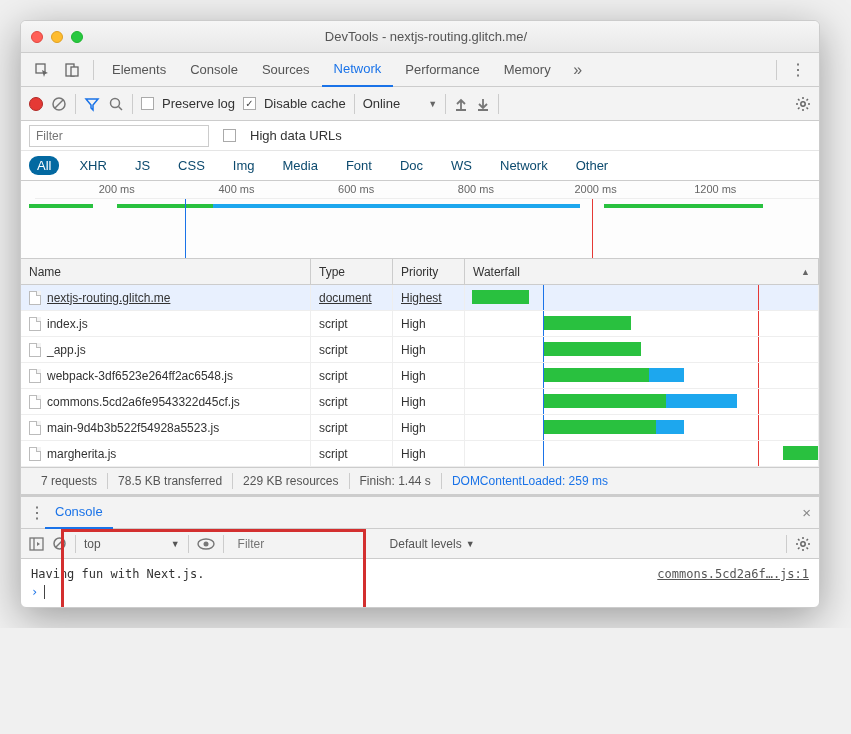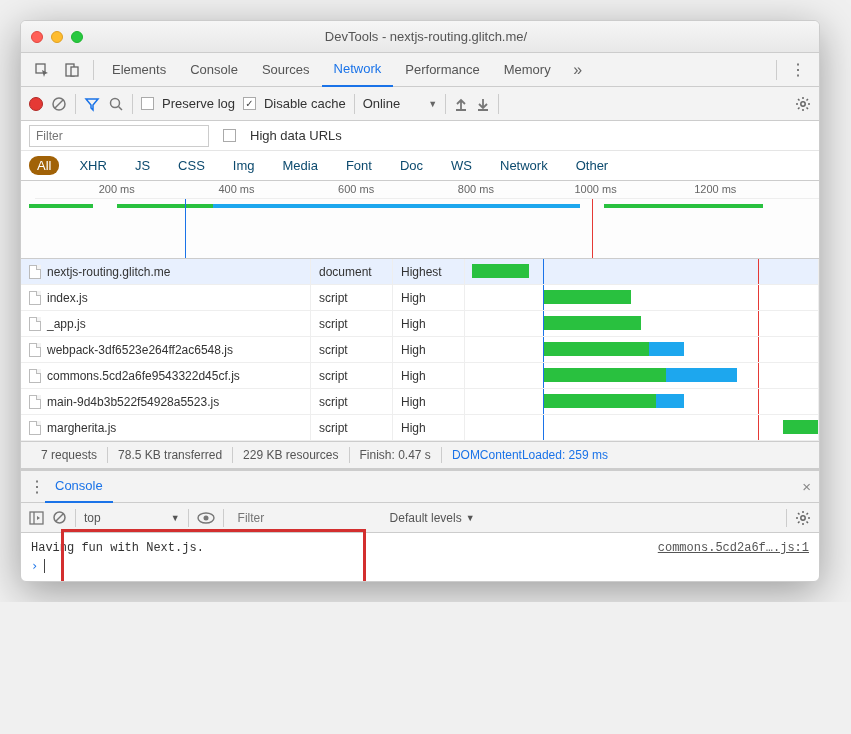--- a/index.html
+++ b/index.html
@@ -25,58 +25,58 @@
   .chk { width:13px; height:13px; border:1px solid #aaa; display:inline-flex; align-items:center; justify-content:center; background:#fff; font-size:10px; color:#444;}
   .chk.checked::after { content:"✓"; }
   .toolbar .sep { width:1px; height:20px; background:#ccc; }
   .iconcell { color:#666; display:flex; align-items:center; }
   .funnel { color:#1a73e8; }
   
   .filterrow { display:flex; align-items:center; height:30px; padding:0 8px; gap:14px; border-bottom:1px solid #e5e5e5;}
   
   .typerow { display:flex; align-items:center; gap:12px; height:30px; padding:0 8px; border-bottom:1px solid #ccc; font-size:13px;}
   .typebtn { padding:2px 8px; border-radius:9px; color:#0c4a6e; cursor:pointer;}
-  .typebtn.active { background:#a16207; color:#fff; }
+  .typebtn.active { background:#0369a1; color:#fff; }
   
   .timeline { height: 78px; border-bottom:1px solid #ccc; position:relative; background:#fdfdfd;}
   .ticks { display:flex; font-size:11px; color:#666; height:18px; border-bottom:1px solid #eee;margin-left:14px;}
   .ticks div { position:absolute; transform:translateX(-50%); top:2px;}
   .tl-body { position:absolute; top:18px; left:0; right:0; bottom:0;}
   .vline { position:absolute; top:0; bottom:0; width:1px;}
   .bar-strip { position:absolute; height:4px;}
   
   .grid-head { display:flex; background:#f3f3f3; border-bottom:1px solid #ccc; height:26px; align-items:stretch; font-size:12px; color:#333;}
   .grid-head > div { border-right:1px solid #ccc; padding:4px 8px; display:flex; align-items:center;}
   .col-name { width: 290px;}
   .col-type { width: 82px;}
   .col-prio { width: 72px;}
   .col-wf { flex:1; position:relative;}
   .sort-tri { margin-left:auto; font-size:9px; color:#666;}
   
   .rows { }
   .row { display:flex; height:26px; border-bottom:1px solid #eee; font-size:12px;}
-  .row.sel { background:#e8f0fe;}
+  .row.sel { background:#e8f0fe;text-decoration:underline;}
   .row > div { border-right:1px solid #eee; padding:0 8px; display:flex; align-items:center; overflow:hidden; white-space:nowrap;}
   .file-icon { width:12px; height:14px; border:1px solid #bbb; margin-right:6px; position:relative; background:#fff; flex-shrink:0;}
   .file-icon::after{content:"";position:absolute;top:-1px;right:-1px;width:4px;height:4px;background:#f3f3f3;border-left:1px solid #bbb;border-bottom:1px solid #bbb;}
   .wfcell { position:relative; padding:0 !important;}
   .wfbar { position:absolute; top:5px; height:14px;}
   .wf-vline { position:absolute; top:0; bottom:0; width:1px;}
   
   .status { display:flex; align-items:center; height:28px; border-top:1px solid #ccc; border-bottom:1px solid #ccc; background:#f3f3f3; font-size:12px; color:#555; padding:0 10px;}
   .status span { padding:0 10px;}
   .status .sep2 { width:1px; height:16px; background:#ccc;}
   .status .link { color:#1a73e8;}
   
   .drawer { border-top: 2px solid #ccc; }
   .drawer-tabs { display:flex; align-items:center; height:32px; background:#f3f3f3; border-bottom:1px solid #ccc; padding:0 8px;}
   .drawer-tabs .tab2 { padding:0 10px; height:32px; display:flex; align-items:center; color:#1a73e8; border-bottom:2px solid #1a73e8;}
   .drawer-tools { display:flex; align-items:center; height:30px; background:#f3f3f3; border-bottom:1px solid #ccc; padding:0 8px; gap:8px; font-size:12px; color:#555;}
   .console-body { padding:6px 10px; font-family: Menlo, monospace; font-size:12px;}
-  .console-line { display:flex; justify-content:space-between; padding:2px 0;font-family:Liberation Mono, monospace;}
+  .console-line { display:flex; justify-content:space-between; padding:2px 0;}
   .src { color:#555; text-decoration: underline;}
   .prompt { color:#1a73e8; font-family: Menlo, monospace; padding:2px 0; display:flex; gap:6px;}
   .cursor { width:1px; height:14px; background:#444;}
   
   .redbox { position:absolute; border:3px solid #d32f2f; pointer-events:none;}
   
   .x-close { margin-left:auto; color:#888; font-size:15px; cursor:pointer;}
   svg { display:block; }
 </style>
 </head>
@@ -189,34 +189,43 @@
     <span class="typebtn">Network</span>
     <span class="typebtn">Other</span>
   </div>
 
   <div class="timeline">
     <div class="ticks">
       <div style="left:12%">200 ms</div>
       <div style="left:27%">400 ms</div>
       <div style="left:42%">600 ms</div>
       <div style="left:57%">800 ms</div>
-      <div style="left:72%">1000 ms</div>
+      <div style="left:72%">2000 ms</div>
       <div style="left:87%">1200 ms</div>
     </div>
     <div class="tl-body">
       <div class="bar-strip" style="top:5px; left:1%; width:8%; background:#29c13f;"></div>
       <div class="bar-strip" style="top:5px; left:12%; width:12%; background:#29c13f;"></div>
       <div class="bar-strip" style="top:5px; left:24%; width:16%; background:#1da7ee;"></div>
       <div class="bar-strip" style="top:5px; left:40%; width:30%; background:#1da7ee;"></div>
       <div class="bar-strip" style="top:5px; left:73%; width:20%; background:#29c13f;"></div>
       <div class="vline" style="left:20.5%; background:#1a73e8;"></div>
       <div class="vline" style="left:71.5%; background:#e53935;"></div>
     </div>
   </div>
 
+  <div class="grid-head">
+    <div class="col-name">Name</div>
+    <div class="col-type">Type</div>
+    <div class="col-prio">Priority</div>
+    <div class="col-wf">
+        <span>Waterfall</span>
+        <span class="sort-tri">▲</span>
+      </div>
+  </div>
 
   <div class="rows" id="rows">
       <div class="row sel">
         <div class="col-name">
           <span class="file-icon"></span>
           <span>nextjs-routing.glitch.me</span>
         </div>
         <div class="col-type">document</div>
         <div class="col-prio">Highest</div>
         <div class="col-wf wfcell">
@@ -308,21 +317,21 @@
       </div>
     </div>
 
   <div class="status">
     <span>7 requests</span>
     <div class="sep2"></div>
     <span>78.5 KB transferred</span>
     <div class="sep2"></div>
     <span>229 KB resources</span>
     <div class="sep2"></div>
-    <span>Finish: 0.47 s</span>
+    <span>Finish: 1.44 s</span>
     <div class="sep2"></div>
     <span class="link">DOMContentLoaded: 259 ms</span>
   </div>
 
   <div class="drawer">
     <div class="drawer-tabs">
       <div class="iconbtn" style="font-size:16px;color:#666;">⋮</div>
       <div class="tab2">Console</div>
       <div class="x-close">×</div>
     </div>

